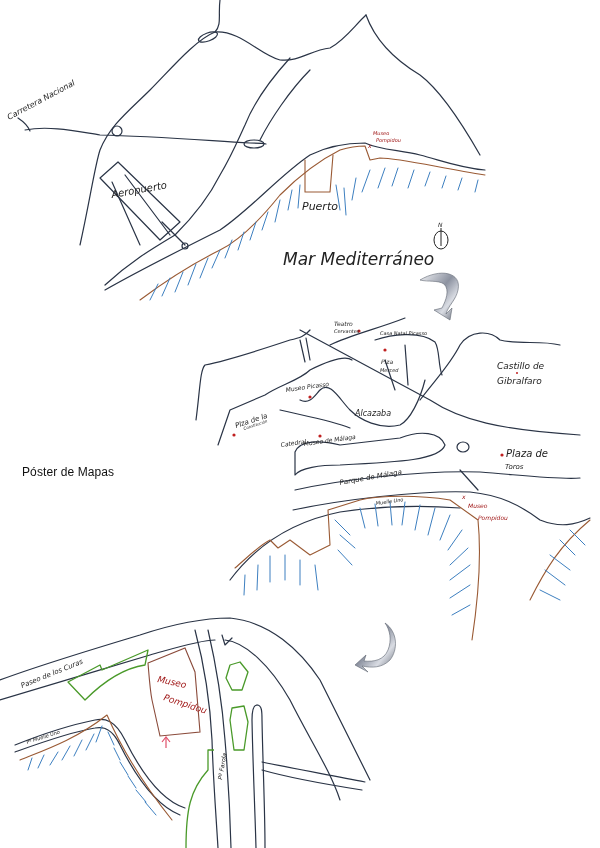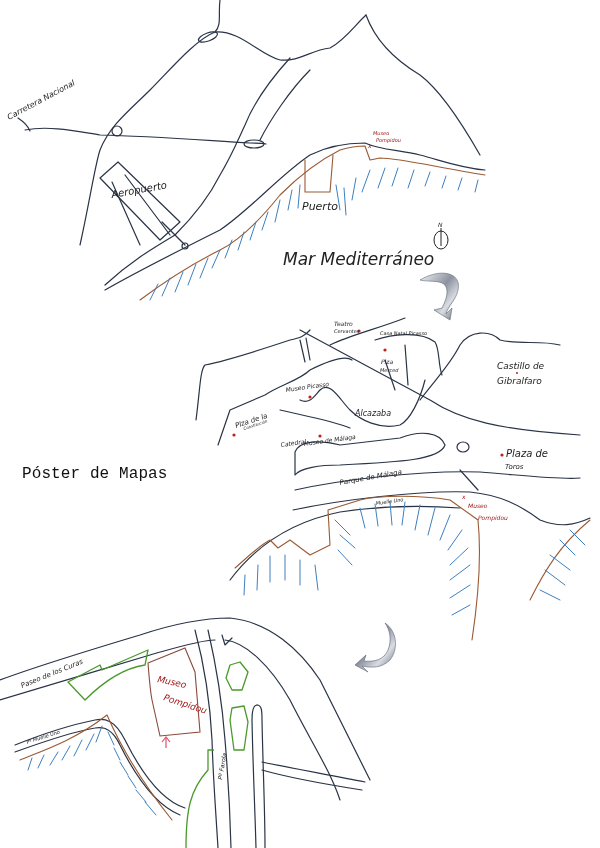--- a/index.html
+++ b/index.html
@@ -1,17 +1,17 @@
 <!DOCTYPE html>
 <html><head>
 <meta charset="utf-8">
 <style>
   html, body { margin: 0; padding: 0; background: #ffffff; }
   body { width: 600px; height: 848px; position: relative; overflow: hidden; font-family: "Liberation Sans", sans-serif; }
-  .poster-title { position: absolute; left: 22px; top: 465px; font-family: Liberation Mono, monospace; font-size: 16px; color: #111; letter-spacing: 0.1px; }
+  .poster-title { position: absolute; left: 22px; top: 465px; font-family: Liberation Sans, sans-serif; font-size: 12px; color: #111; letter-spacing: 0.1px; }
   svg { position: absolute; left: 0; top: 0; }
   .hand { font-family: "DejaVu Sans", sans-serif; fill: #222; font-style: italic; }
   .hand-red { font-family: "DejaVu Sans", sans-serif; fill: #a01818; font-style: italic; }
   .road { fill: none; stroke: #2a3446; stroke-width: 1.2; stroke-linecap: round; stroke-linejoin: round; }
   .coast { fill: none; stroke: #9a5a34; stroke-width: 1.1; stroke-linecap: round; stroke-linejoin: round; }
   .hatch { fill: none; stroke: #3d7fc0; stroke-width: 1; stroke-linecap: round; }
   .green { fill: none; stroke: #4a9a2a; stroke-width: 1.3; stroke-linejoin: round; }
   .brown { fill: none; stroke: #8a4a3a; stroke-width: 1.1; }
   .dot { fill: #c02020; }
 </style>

